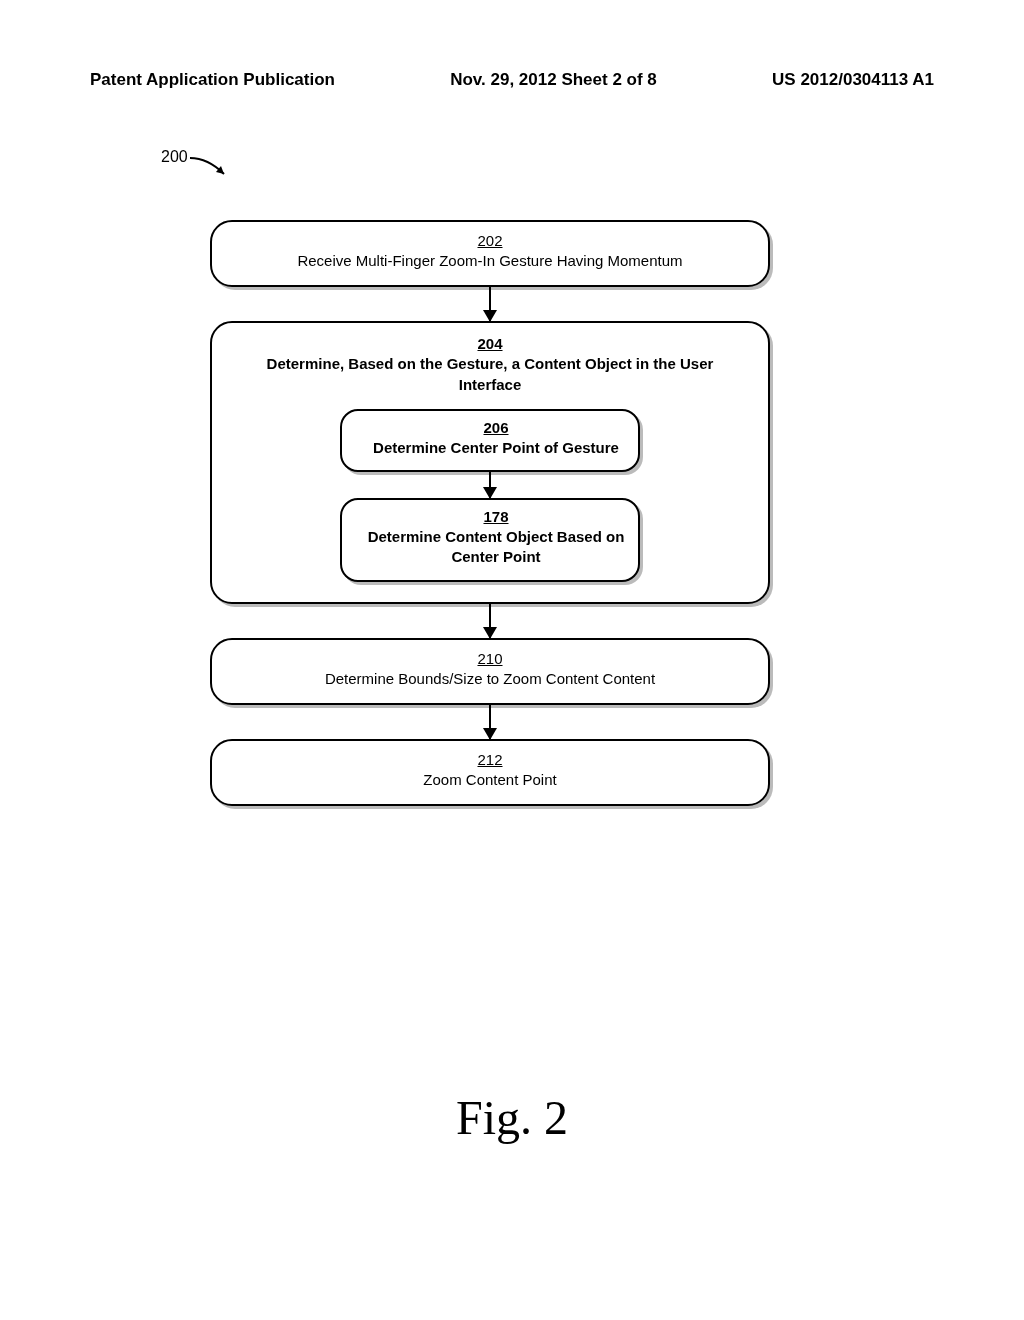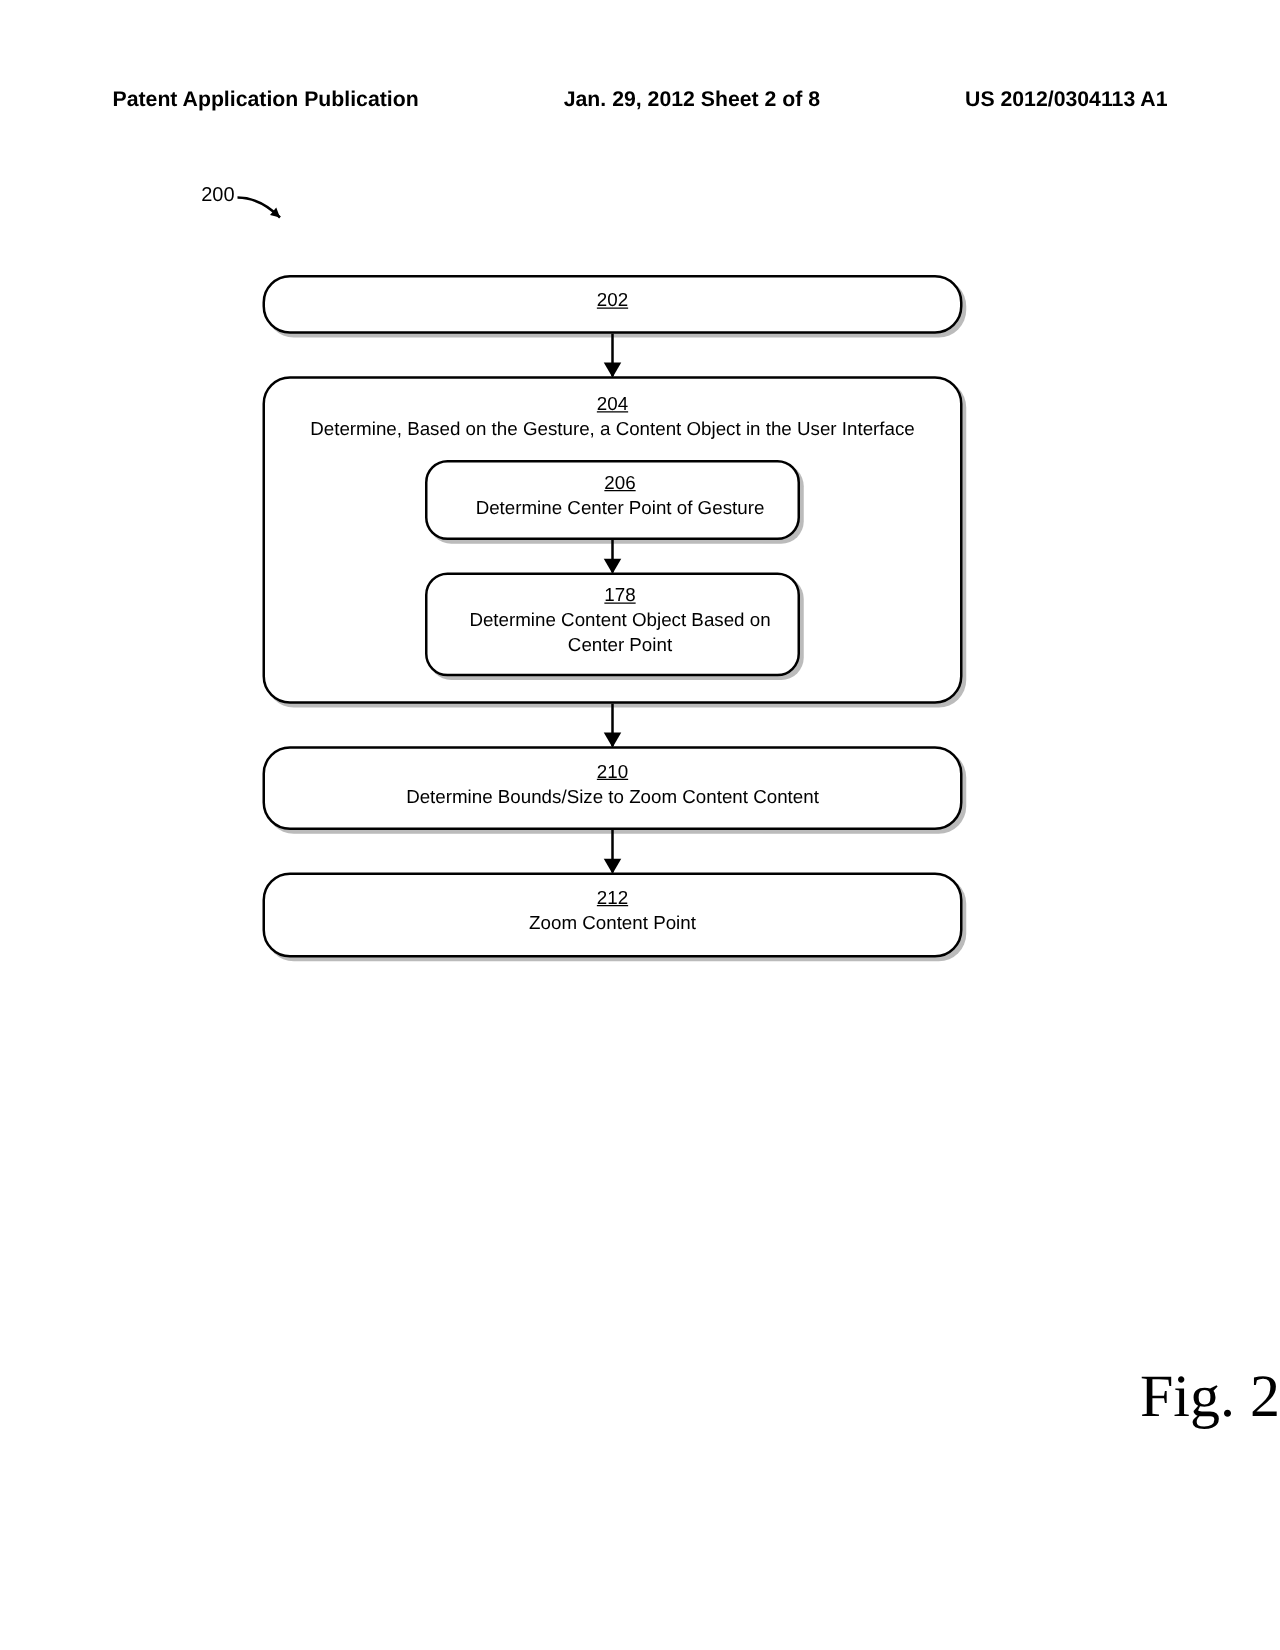--- a/index.html
+++ b/index.html
@@ -78,51 +78,53 @@
     left: 50%;
     bottom: -1px;
     transform: translateX(-50%);
     width: 0; height: 0;
     border-left: 7px solid transparent;
     border-right: 7px solid transparent;
     border-top: 12px solid #000;
   }
   .big-container {
     padding: 12px 30px 20px 30px;
+    font-weight: bold;
   }
   .fig-label {
     position: absolute;
     left: 0; right: 0;
     top: 1090px;
-    text-align: right;
+    text-align: center;
     font-size: 48px;
     font-family: "Times New Roman", Times, serif;
   }
 </style>
 </head>
 <body>
 
 <div class="page">
 
   <div class="header">
     <span>Patent Application Publication</span>
-    <span>Jan. 29, 2012  Sheet 2 of 8</span>
+    <span>Nov. 29, 2012  Sheet 2 of 8</span>
     <span>US 2012/0304113 A1</span>
   </div>
 
   <div class="ref-label">200</div>
   <svg class="ref-arrow" width="50" height="34">
     <path d="M2 6 Q 20 6 36 22" stroke="#000" stroke-width="2" fill="none"></path>
     <polygon points="36,22 28,20 33,14" fill="#000"></polygon>
   </svg>
 
   <div class="flow">
 
     <div class="box">
       <span class="num">202</span>
+      <span class="txt">Receive Multi-Finger Zoom-In Gesture Having Momentum</span>
     </div>
 
     <div class="connector" style="height:34px"></div>
 
     <div class="box big-container">
       <span class="num">204</span>
       <span class="txt">Determine, Based on the Gesture, a Content Object in the User Interface</span>
 
       <div style="height:14px"></div>
 

